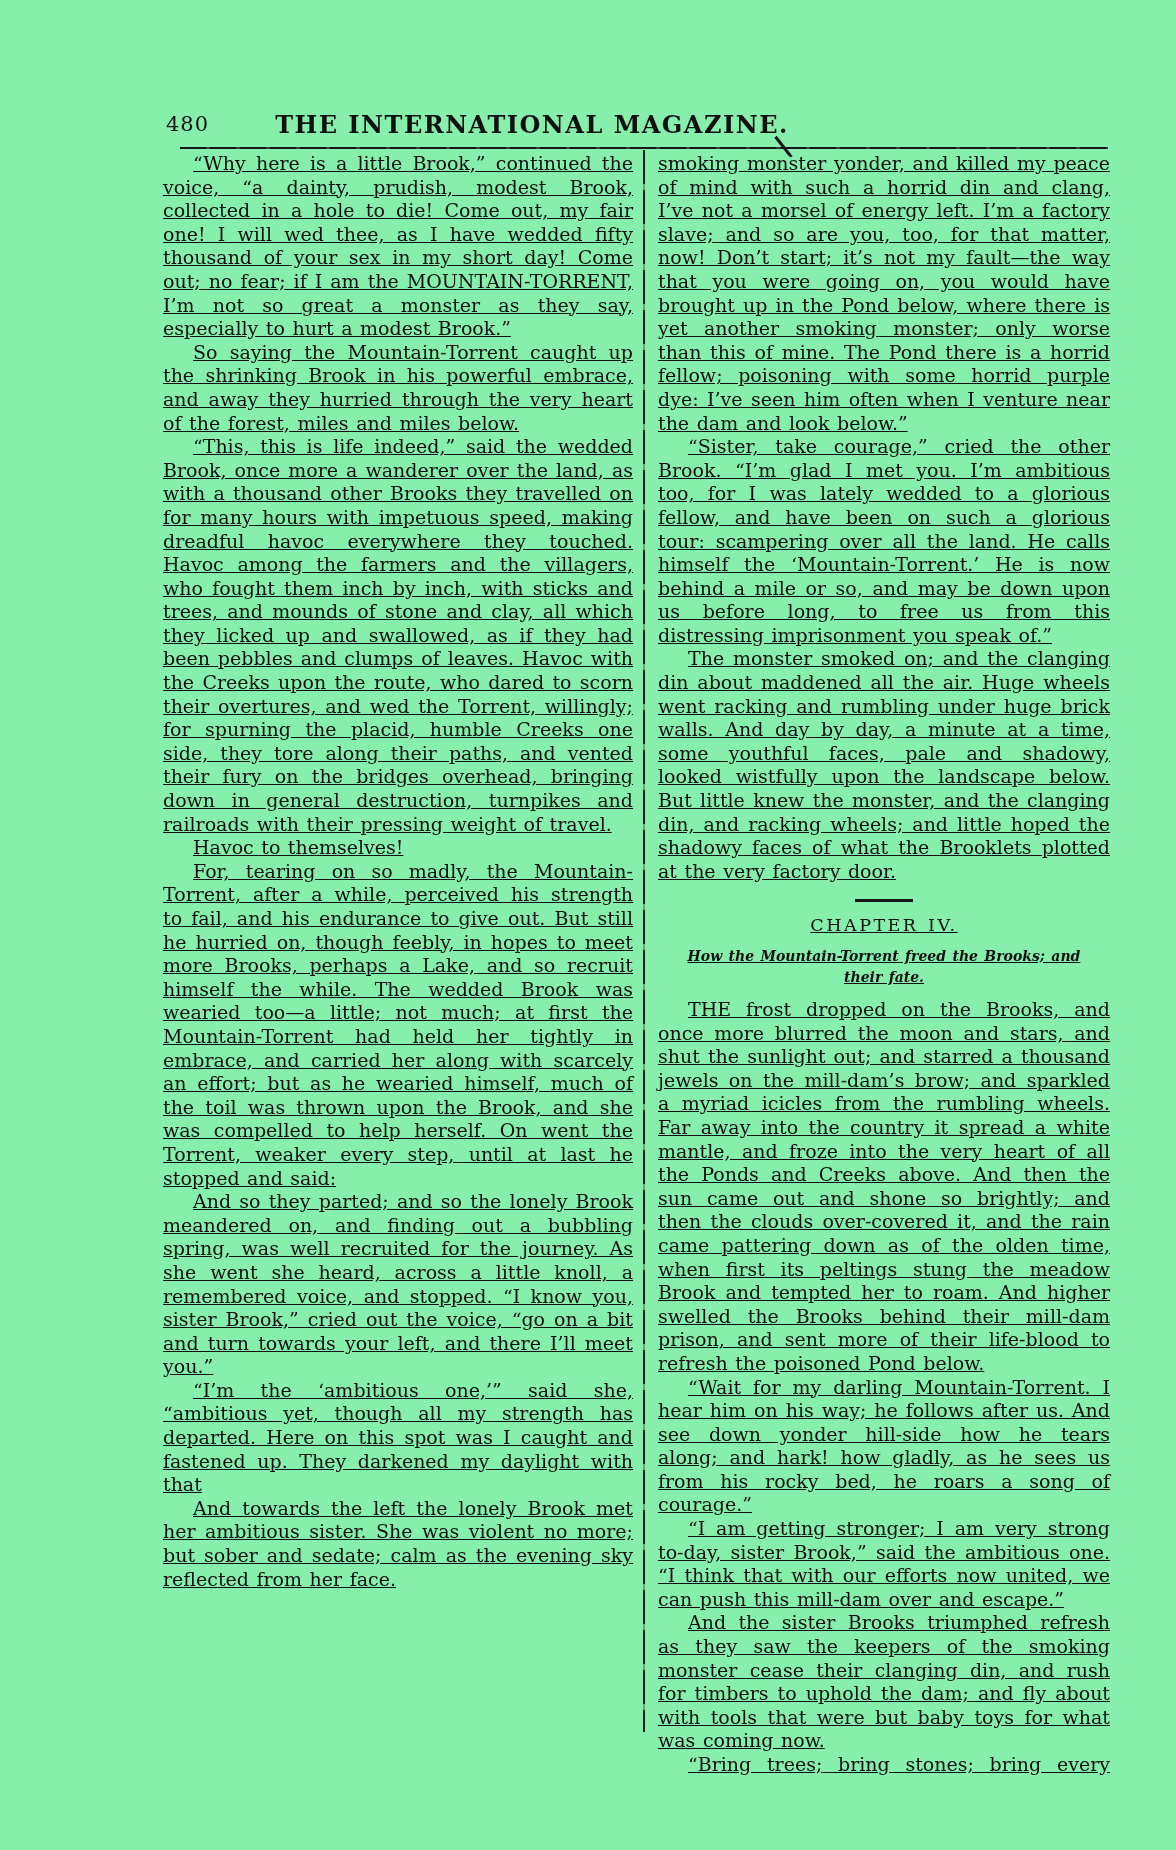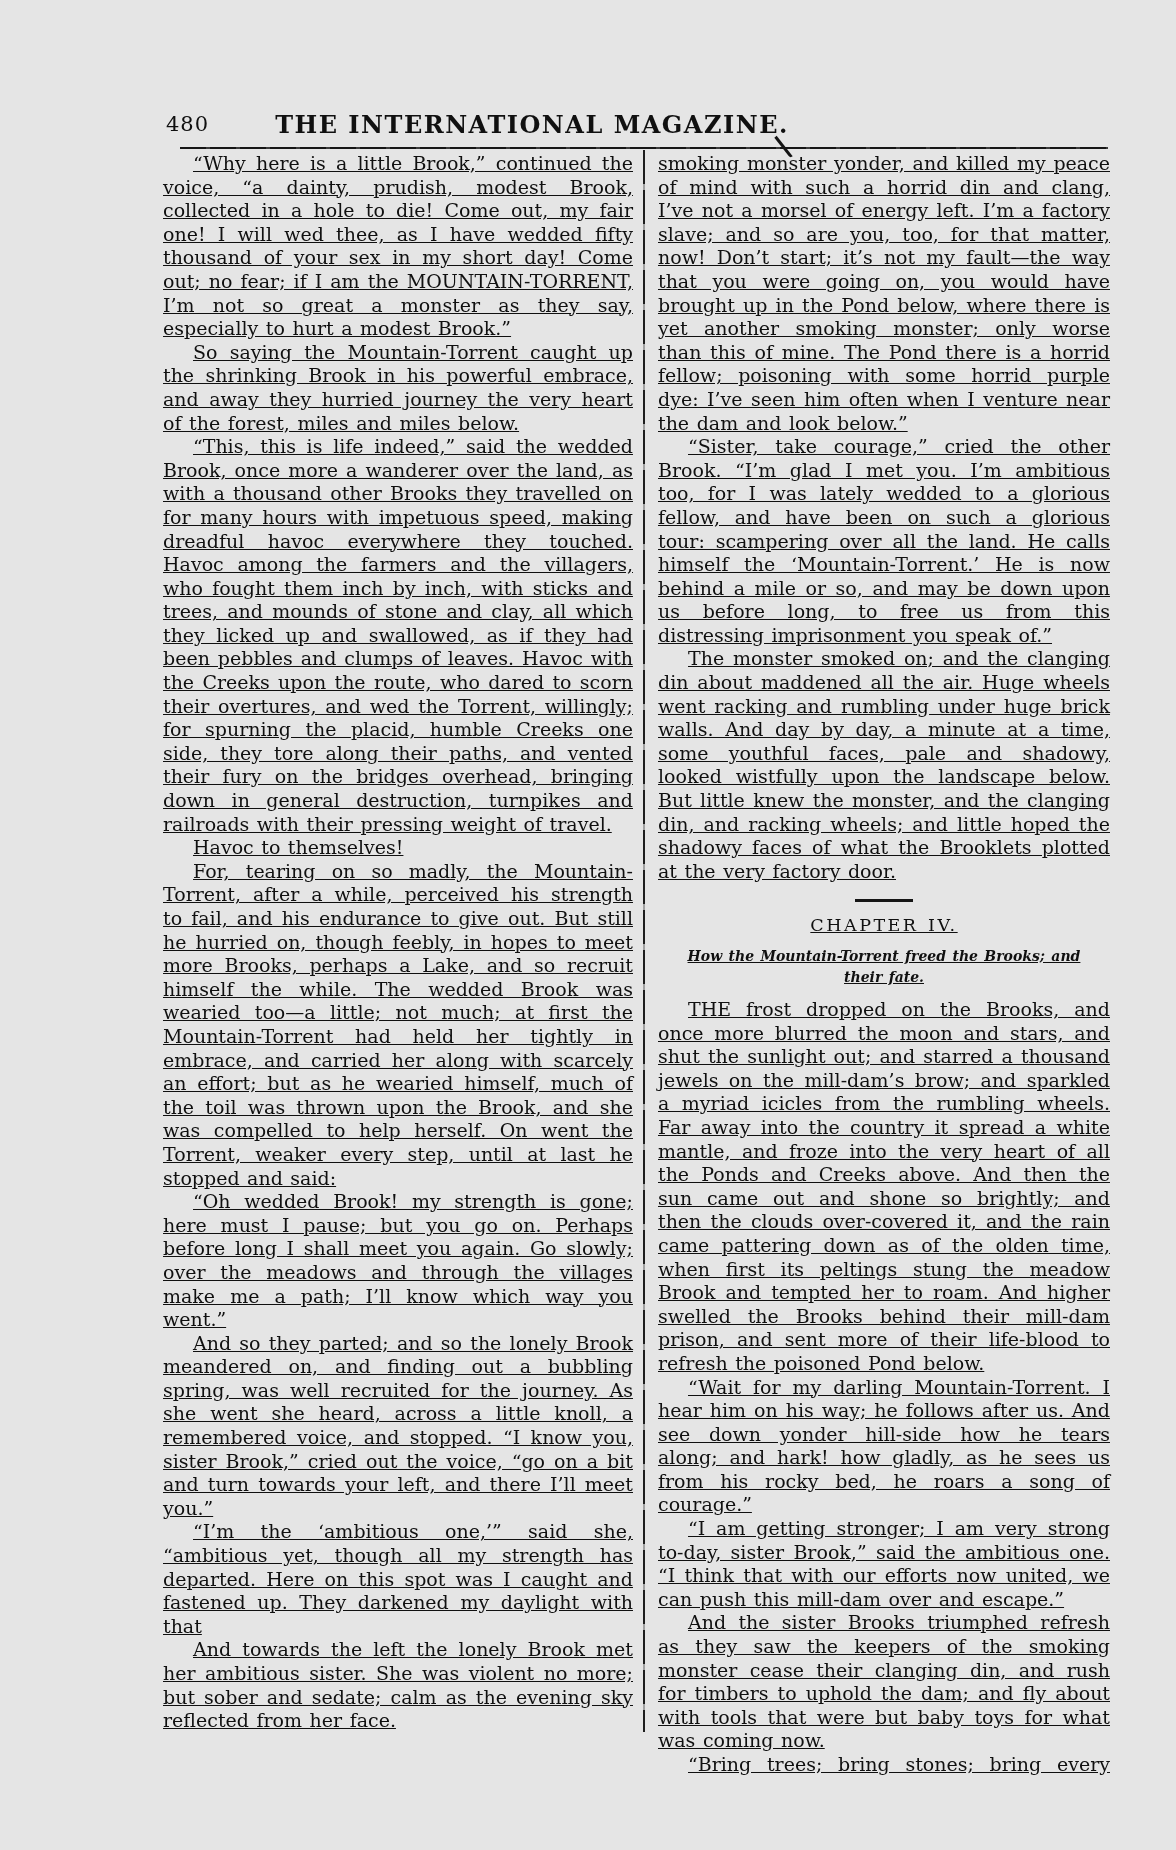--- a/index.html
+++ b/index.html
@@ -4,21 +4,21 @@
 <style>
   html, body {
     margin: 0;
     padding: 0;
     background: #ffffff;
   }
   .page {
     position: relative;
     width: 1176px;
     height: 1850px;
-    background: #e5e5e5;
+    background: #86efac;
     color: #101010;
     font-family: "DejaVu Serif", serif;
     overflow: hidden;
   }
   
   .page-number {
     position: absolute;
     left: 166px;
     top: 112px;
     font-size: 21px;
@@ -113,25 +113,24 @@
 <div class="page">
 
   <span class="page-number">480</span>
   <div class="header-title">THE INTERNATIONAL MAGAZINE.</div>
   <div class="header-rule"></div>
   <div class="ink-mark"></div>
   <div class="column-divider"></div>
 
   <div class="column column-left">
     <p class="para">“Why here is a little Brook,” continued the voice, “a dainty, prudish, modest Brook, collected in a hole to die!  Come out, my fair one!  I will wed thee, as I have wedded fifty thousand of your sex in my short day!  Come out; no fear; if I am the MOUNTAIN-TORRENT, I’m not so great a monster as they say, especially to hurt a modest Brook.”</p>
-    <p class="para">So saying the Mountain-Torrent caught up the shrinking Brook in his powerful embrace, and away they hurried journey the very heart of the forest, miles and miles below.</p>
+    <p class="para">So saying the Mountain-Torrent caught up the shrinking Brook in his powerful embrace, and away they hurried through the very heart of the forest, miles and miles below.</p>
     <p class="para">“This, this is life indeed,” said the wedded Brook, once more a wanderer over the land, as with a thousand other Brooks they travelled on for many hours with impetuous speed, making dreadful havoc everywhere they touched.  Havoc among the farmers and the villagers, who fought them inch by inch, with sticks and trees, and mounds of stone and clay, all which they licked up and swallowed, as if they had been pebbles and clumps of leaves.  Havoc with the Creeks upon the route, who dared to scorn their overtures, and wed the Torrent, willingly; for spurning the placid, humble Creeks one side, they tore along their paths, and vented their fury on the bridges overhead, bringing down in general destruction, turnpikes and railroads with their pressing weight of travel.</p>
     <p class="para">Havoc to themselves!</p>
     <p class="para">For, tearing on so madly, the Mountain-Torrent, after a while, perceived his strength to fail, and his endurance to give out.  But still he hurried on, though feebly, in hopes to meet more Brooks, perhaps a Lake, and so recruit himself the while.  The wedded Brook was wearied too—a little; not much; at first the Mountain-Torrent had held her tightly in embrace, and carried her along with scarcely an effort; but as he wearied himself, much of the toil was thrown upon the Brook, and she was compelled to help herself.  On went the Torrent, weaker every step, until at last he stopped and said:</p>
-    <p class="para">“Oh wedded Brook! my strength is gone; here must I pause; but you go on.  Perhaps before long I shall meet you again.  Go slowly; over the meadows and through the villages make me a path; I’ll know which way you went.”</p>
     <p class="para">And so they parted; and so the lonely Brook meandered on, and finding out a bubbling spring, was well recruited for the journey.  As she went she heard, across a little knoll, a remembered voice, and stopped.  “I know you, sister Brook,” cried out the voice, “go on a bit and turn towards your left, and there I’ll meet you.”</p>
     <p class="para justify-last">“I’m the ‘ambitious one,’” said she, “ambitious yet, though all my strength has departed.  Here on this spot was I caught and fastened up.  They darkened my daylight with that</p>
     <p class="para">And towards the left the lonely Brook met her ambitious sister.  She was violent no more; but sober and sedate; calm as the evening sky reflected from her face.</p>
   </div>
 
   <div class="column column-right">
     <p class="para no-indent">smoking monster yonder, and killed my peace of mind with such a horrid din and clang, I’ve not a morsel of energy left.  I’m a factory slave; and so are you, too, for that matter, now!  Don’t start; it’s not my fault—the way that you were going on, you would have brought up in the Pond below, where there is yet another smoking monster; only worse than this of mine.  The Pond there is a horrid fellow; poisoning with some horrid purple dye: I’ve seen him often when I venture near the dam and look below.”</p>
     <p class="para">“Sister, take courage,” cried the other Brook.  “I’m glad I met you.  I’m ambitious too, for I was lately wedded to a glorious fellow, and have been on such a glorious tour: scampering over all the land.  He calls himself the ‘Mountain-Torrent.’  He is now behind a mile or so, and may be down upon us before long, to free us from this distressing imprisonment you speak of.”</p>
     <p class="para">The monster smoked on; and the clanging din about maddened all the air.  Huge wheels went racking and rumbling under huge brick walls.  And day by day, a minute at a time, some youthful faces, pale and shadowy, looked wistfully upon the landscape below.  But little knew the monster, and the clanging din, and racking wheels; and little hoped the shadowy faces of what the Brooklets plotted at the very factory door.</p>
 

